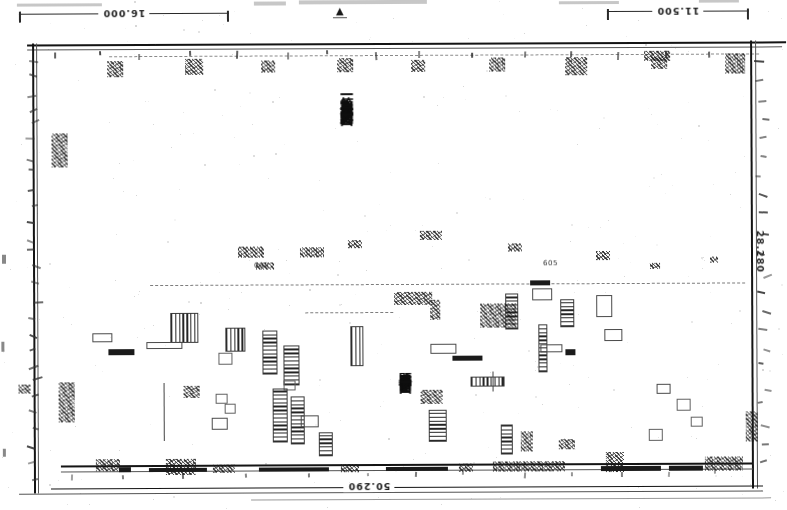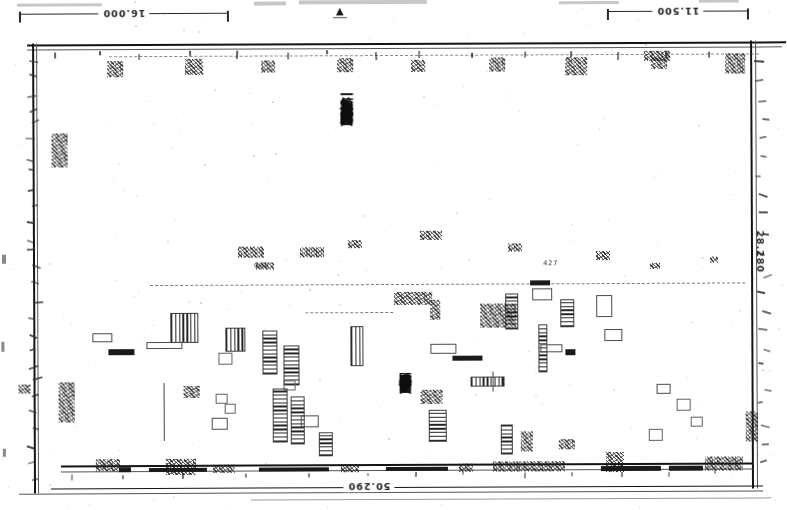--- a/index.html
+++ b/index.html
@@ -181,21 +181,21 @@
       <div class="mark edge" style="left: 2px; top: 253px; width: 4px; height: 9px;"></div>
       <div class="mark edge" style="left: 1px; top: 340px; width: 3px; height: 10px;"></div>
       <div class="mark edge" style="left: 2px; top: 447px; width: 3px; height: 8px;"></div>
       <div class="mark smudge" style="left: 18px; top: 2px; width: 85px; height: 3px;"></div>
       <div class="mark smudge" style="left: 255px; top: 1px; width: 32px; height: 4px;"></div>
       <div class="mark smudge" style="left: 300px; top: 0px; width: 128px; height: 4px;"></div>
       <div class="mark smudge" style="left: 560px; top: 2px; width: 60px; height: 3px;"></div>
       <div class="mark smudge" style="left: 700px; top: 1px; width: 40px; height: 3px;"></div>
     </div>
   <div id="labels" class="abs" style="inset:0;">
-      <span class="tinytext" style="left: 543px; top: 260px;">427</span>
+      <span class="tinytext" style="left: 543px; top: 260px;">605</span>
       <span class="tinytext" style="left: 254px; top: 261px;">008</span>
     </div>
   <div id="ticks" class="abs" style="inset:0;">
       <div class="tick" style="left: 30.2077px; top: 58.5863px; width: 9.26233px; height: 1.6px; transform: rotate(8.4867deg); opacity: 0.528666;"></div>
       <div class="tick" style="left: 29.6861px; top: 73.1858px; width: 8.12372px; height: 1.6px; transform: rotate(18.2737deg); opacity: 0.662543;"></div>
       <div class="tick" style="left: 27.7495px; top: 94.0565px; width: 8.72869px; height: 1.6px; transform: rotate(-9.64992deg); opacity: 0.538764;"></div>
       <div class="tick" style="left: 29.5051px; top: 108.493px; width: 8.0531px; height: 1.6px; transform: rotate(-24.8079deg); opacity: 0.661852;"></div>
       <div class="tick" style="left: 31.8614px; top: 119.41px; width: 7.96162px; height: 1.6px; transform: rotate(-23.4231deg); opacity: 0.57013;"></div>
       <div class="tick" style="left: 26.4325px; top: 136.486px; width: 8.91774px; height: 1.6px; transform: rotate(1.51678deg); opacity: 0.462206;"></div>
       <div class="tick" style="left: 27.211px; top: 157.742px; width: 7.4387px; height: 1.6px; transform: rotate(15.4511deg); opacity: 0.593758;"></div>

